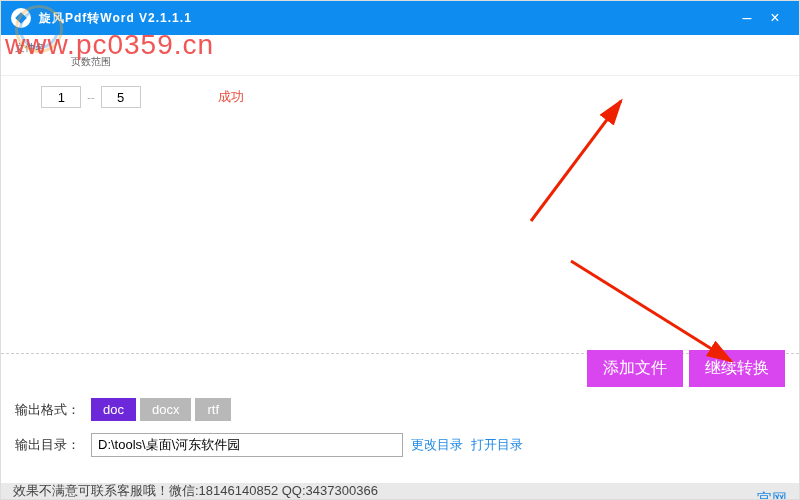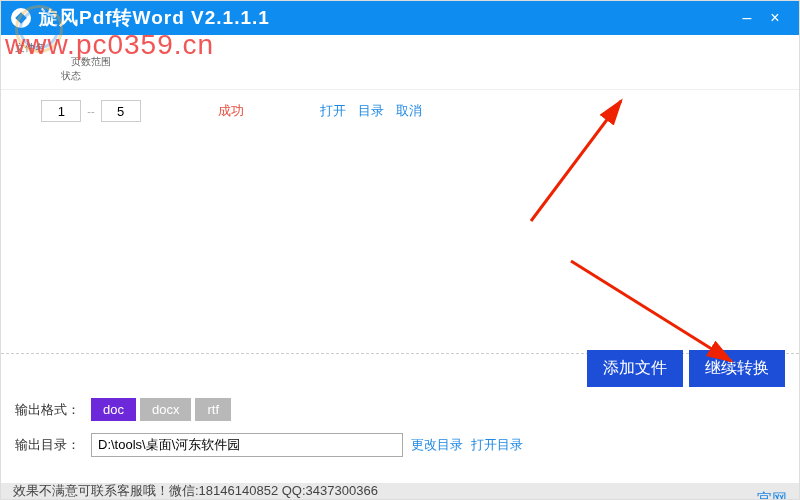--- a/index.html
+++ b/index.html
@@ -1,41 +1,41 @@
 <!DOCTYPE html>
 <html><head>
 <meta charset="utf-8">
 <style>
   * { box-sizing: border-box; margin: 0; padding: 0; }
   body { font-family: "Microsoft YaHei", Arial, sans-serif; font-size: 13px; color: #333; background: #fff; width: 800px; height: 500px; position: relative; overflow: hidden; border: 1px solid #ddd; }
   .titlebar { background: #0e8cf0; color: #fff; height: 34px; display: flex; align-items: center; padding: 0 10px; }
   .titlebar .logo { width: 20px; height: 20px; background: #fff; border-radius: 50%; display: flex; align-items: center; justify-content: center; margin-right: 8px; }
   .titlebar .logo svg { width: 14px; height: 14px; }
-  .titlebar .title { font-size: 19px; font-weight: bold; letter-spacing: 1px; }
+  .titlebar .title { font-size: 12px; font-weight: bold; letter-spacing: 1px; }
   .titlebar .spacer { flex: 1; }
   .titlebar .winbtn { width: 28px; text-align: center; font-size: 16px; cursor: pointer; }
   .watermark { position: absolute; top: 28px; left: 4px; color: #ef4444; font-size: 28px; font-family: Arial, sans-serif; letter-spacing: 1px; opacity: 0.9; pointer-events: none; z-index: 5; font-weight: 500; }
   .watermark-circle { position: absolute; top: 4px; left: 14px; width: 48px; height: 48px; border: 3px solid #f0a020; border-radius: 50%; opacity: 0.35; pointer-events: none; z-index: 4; }
   .watermark-inner { position: absolute; top: 8px; left: 18px; width: 40px; height: 40px; border: 3px solid #2e8be0; border-radius: 50%; opacity: 0.35; pointer-events: none; z-index: 4; }
   .header-row { display: flex; padding: 6px 10px 6px 10px; border-bottom: 1px solid #eee; color: #666; font-size: 10px; flex-direction: column; }
   .col-file { flex: 1; padding-left: 4px; }
   .col-range { width: 160px; text-align: center; }
   .col-status { width: 120px; text-align: center; }
   .col-ops { width: 160px; text-align: center; }
   .data-row { display: flex; padding: 10px 10px; align-items: center; }
   .data-row .col-file { color: #333; font-size: 13px; }
   .range-inputs { display: flex; align-items: center; justify-content: center; gap: 6px; }
   .range-inputs input { width: 40px; height: 22px; text-align: center; border: 1px solid #ccc; font-size: 13px; }
   .range-sep { color: #aaa; font-size: 11px; }
   .status-success { color: #e74c3c; }
   .op-links { display: flex; justify-content: center; gap: 12px; }
   .op-links span { color: #1e88e5; cursor: pointer; }
   .bottom-panel { position: absolute; bottom: 28px; left: 0; right: 0; padding: 10px 14px 14px 14px; border-top: 1px dashed #ccc; background: #fff; }
   .action-buttons { position: absolute; right: 14px; top: -4px; display: flex; gap: 6px; }
-  .action-buttons .btn { background: #1d4ed8; color: #fff; padding: 8px 16px; font-size: 16px; cursor: pointer; border: none; }
+  .action-buttons .btn { background: #d946ef; color: #fff; padding: 8px 16px; font-size: 16px; cursor: pointer; border: none; }
   .format-row { display: flex; align-items: center; margin-top: 34px; margin-bottom: 12px; }
   .label { width: 76px; color: #333; }
   .fmt-btn { padding: 4px 12px; margin-right: 4px; color: #fff; font-size: 13px; cursor: pointer; border: none; }
   .fmt-active { background: #6d28d9; }
   .fmt-inactive { background: #b8b8b8; }
   .dir-row { display: flex; align-items: center; }
   .dir-input { width: 312px; height: 24px; padding: 0 6px; border: 1px solid #aaa; font-size: 13px; }
   .link { color: #1e88e5; cursor: pointer; margin-left: 8px; font-size: 13px; }
   .statusbar { position: absolute; bottom: 0; left: 0; right: 0; height: 16px; background: #e9e9e9; display: flex; align-items: center; padding: 0 12px; font-size: 13px; color: #444; }
   .statusbar .spacer { flex: 1; }
@@ -57,35 +57,29 @@
   <div class="winbtn">×</div>
 </div>
 
 <div class="watermark-circle"></div>
 <div class="watermark-inner"></div>
 <div class="watermark">www.pc0359.cn</div>
 
 <div class="header-row">
   <div class="col-file">文件名</div>
   <div class="col-range">页数范围</div>
-  <div class="col-status">状态</div>
 </div>
 
 <div class="data-row">
   <div class="col-range range-inputs">
     <input type="text" value="1" style="">
     <span class="range-sep">--</span>
     <input type="text" value="5" style="">
   </div>
   <div class="col-status status-success">成功</div>
-  <div class="col-ops op-links">
-    <span>打开</span>
-    <span>目录</span>
-    <span>取消</span>
-  </div>
 </div>
 
 <svg class="arrow" style="left:510px; top:90px;" width="150" height="140">
   <defs>
       <marker id="ah1" markerWidth="10" markerHeight="10" refX="8" refY="3" orient="auto">
         <path d="M0,0 L0,6 L9,3 z" fill="#e20"></path>
       </marker>
     </defs>
   <line x1="20" y1="130" x2="110" y2="10" stroke="#e20" stroke-width="3" marker-end="url(#ah1)"></line>
 </svg>

